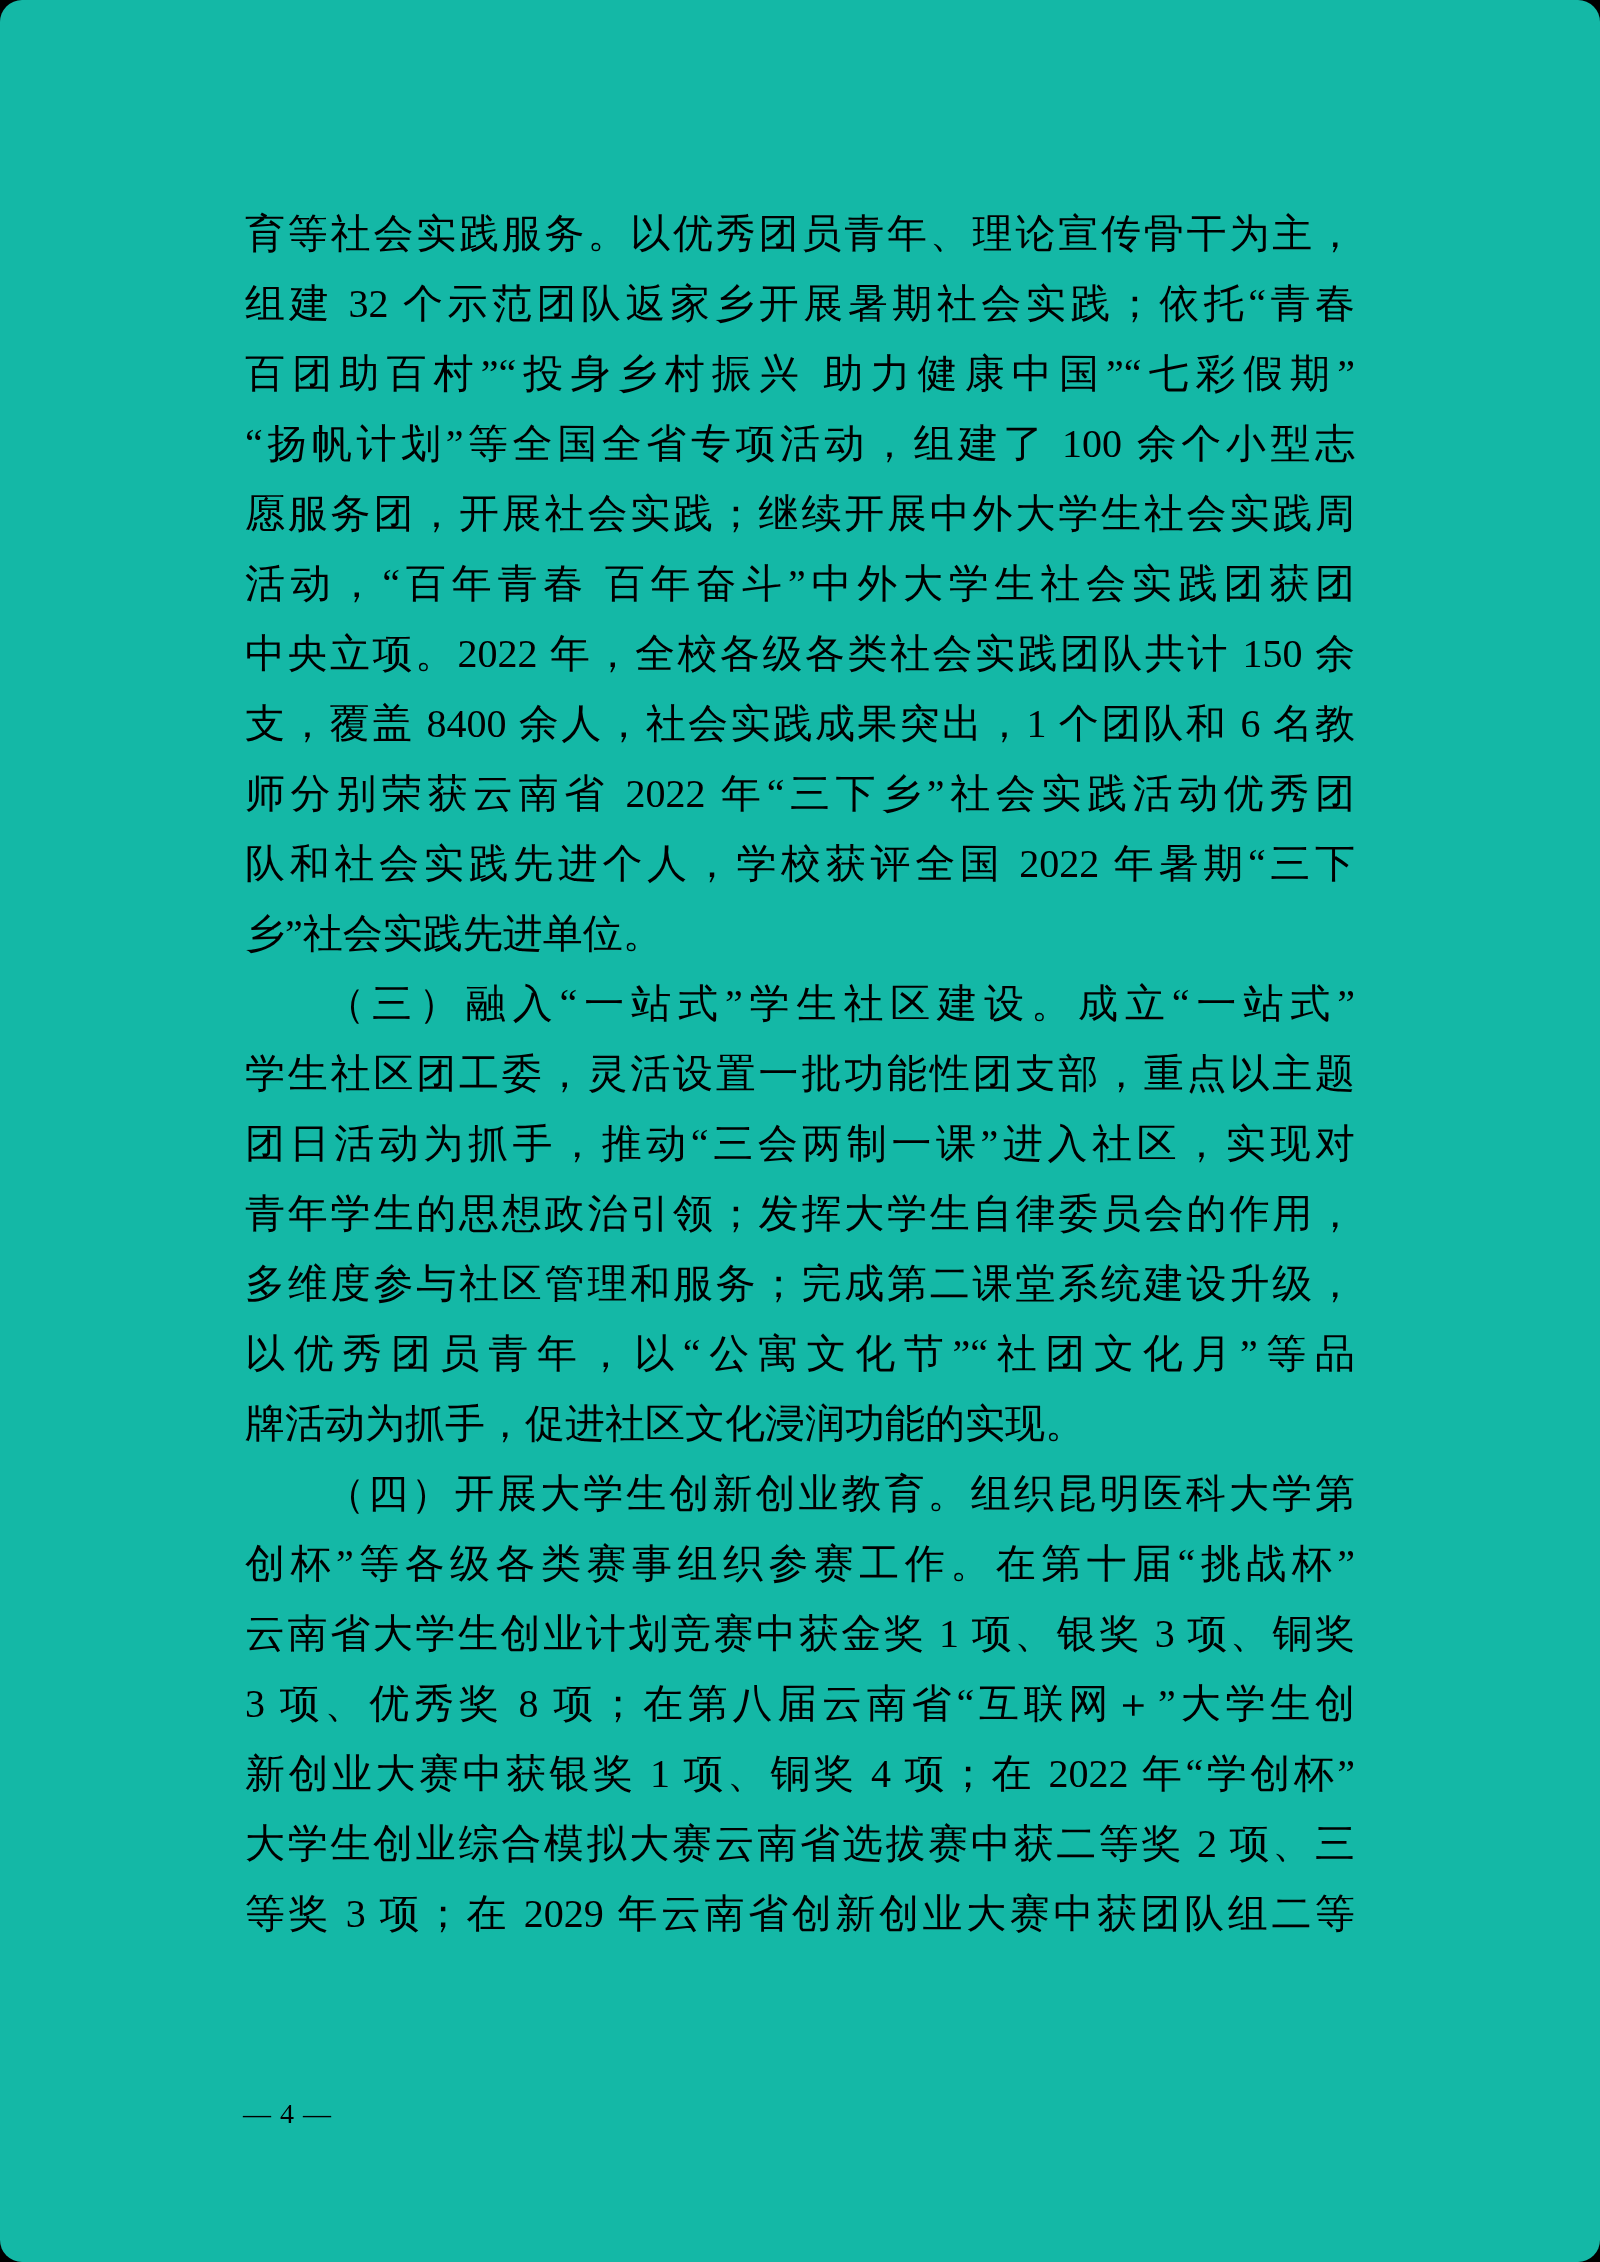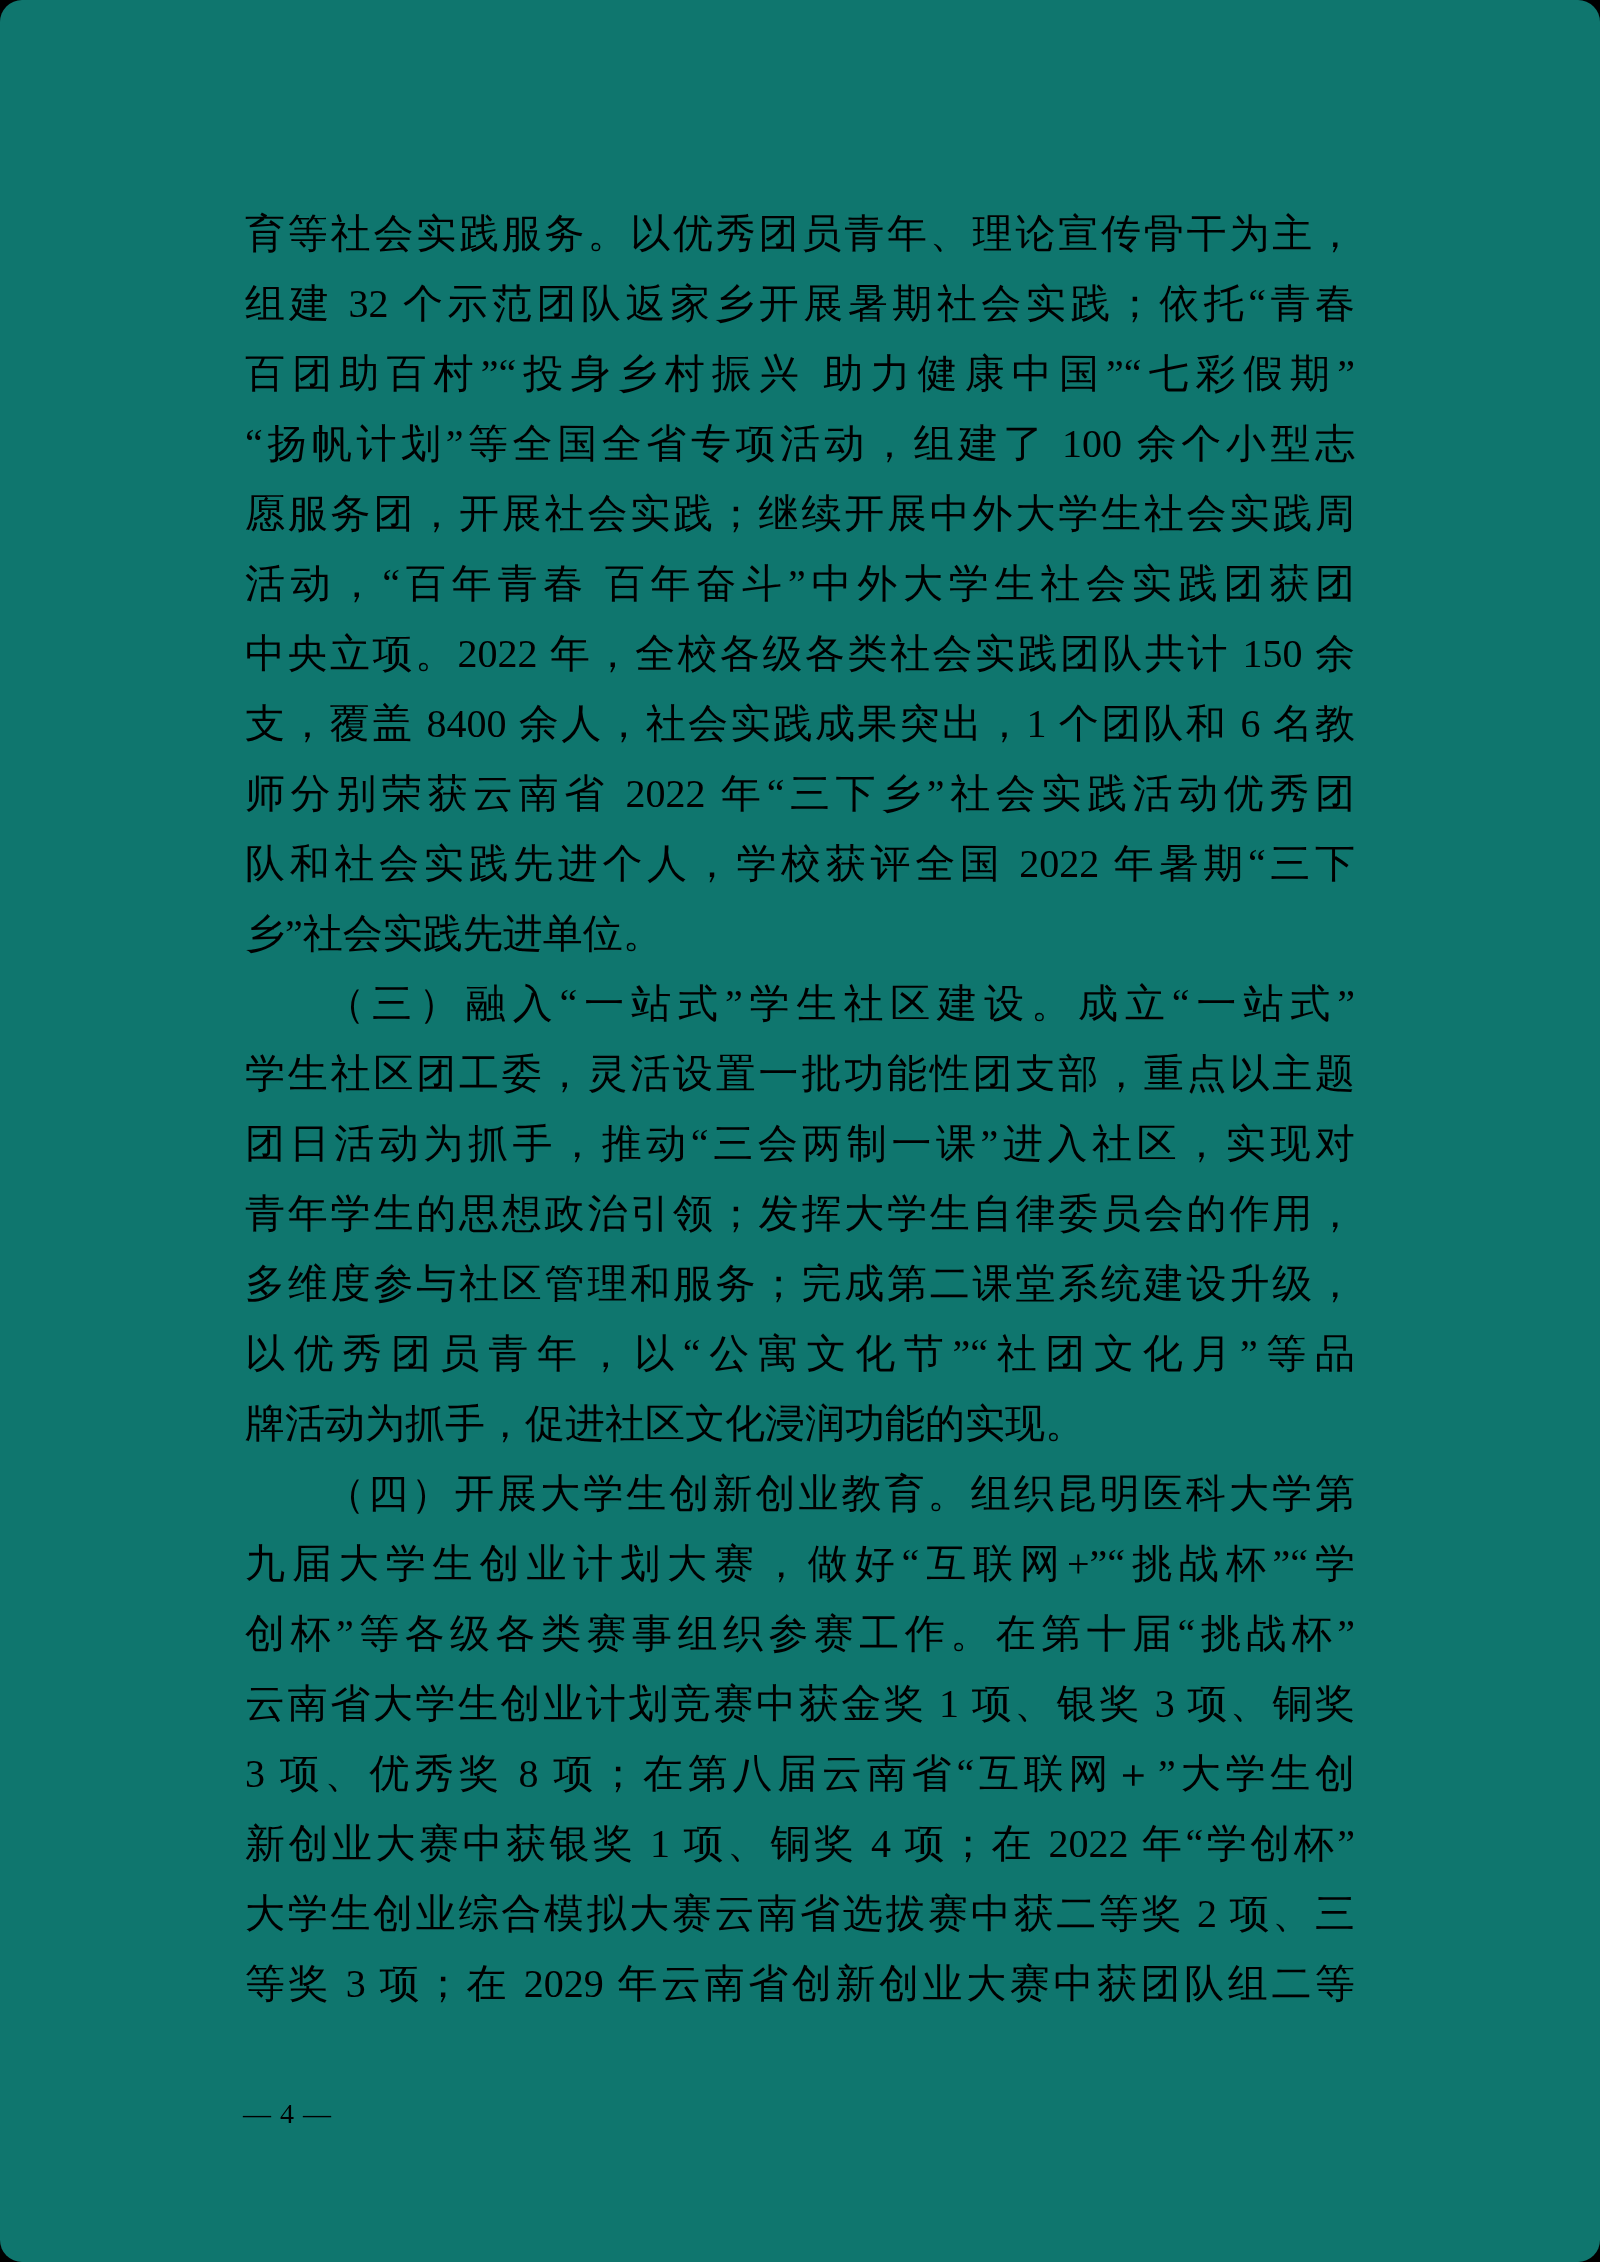--- a/index.html
+++ b/index.html
@@ -9,21 +9,21 @@
   }
   body {
     width: 1600px;
     height: 2262px;
     position: relative;
     font-family: "Liberation Serif", "DejaVu Serif", serif;
   }
   .page {
     position: absolute;
     inset: 0;
-    background: #0f766e;
+    background: #14b8a6;
     border-radius: 22px;
     overflow: hidden;
   }
   .content {
     position: absolute;
     top: 199px;
     left: 245px;
     width: 1110px;
     color: #000000;
     font-size: 40px;
@@ -73,21 +73,20 @@
     <div class="line"><span>队和社会实践先进个人，学校获评全国 2022 年暑期“三下</span></div>
     <div class="line short"><span>乡”社会实践先进单位。</span></div>
     <div class="line indent"><span class="b">（三）融入“一站式”学生社区建设。</span><span>成立“一站式”</span></div>
     <div class="line"><span>学生社区团工委，灵活设置一批功能性团支部，重点以主题</span></div>
     <div class="line"><span>团日活动为抓手，推动“三会两制一课”进入社区，实现对</span></div>
     <div class="line"><span>青年学生的思想政治引领；发挥大学生自律委员会的作用，</span></div>
     <div class="line"><span>多维度参与社区管理和服务；完成第二课堂系统建设升级，</span></div>
     <div class="line"><span>以优秀团员青年，以“公寓文化节”“社团文化月”等品</span></div>
     <div class="line short"><span>牌活动为抓手，促进社区文化浸润功能的实现。</span></div>
     <div class="line indent"><span class="b">（四）开展大学生创新创业教育。</span><span>组织昆明医科大学第</span></div>
-    <div class="line"><span>九届大学生创业计划大赛，做好“互联网+”“挑战杯”“学</span></div>
     <div class="line"><span>创杯”等各级各类赛事组织参赛工作。在第十届“挑战杯”</span></div>
     <div class="line"><span>云南省大学生创业计划竞赛中获金奖 1 项、银奖 3 项、铜奖</span></div>
     <div class="line"><span>3 项、优秀奖 8 项；在第八届云南省“互联网＋”大学生创</span></div>
     <div class="line"><span>新创业大赛中获银奖 1 项、铜奖 4 项；在 2022 年“学创杯”</span></div>
     <div class="line"><span>大学生创业综合模拟大赛云南省选拔赛中获二等奖 2 项、三</span></div>
     <div class="line"><span>等奖 3 项；在 2029 年云南省创新创业大赛中获团队组二等</span></div>
   </div>
   <div class="footer">— 4 —</div>
 </div>
 

